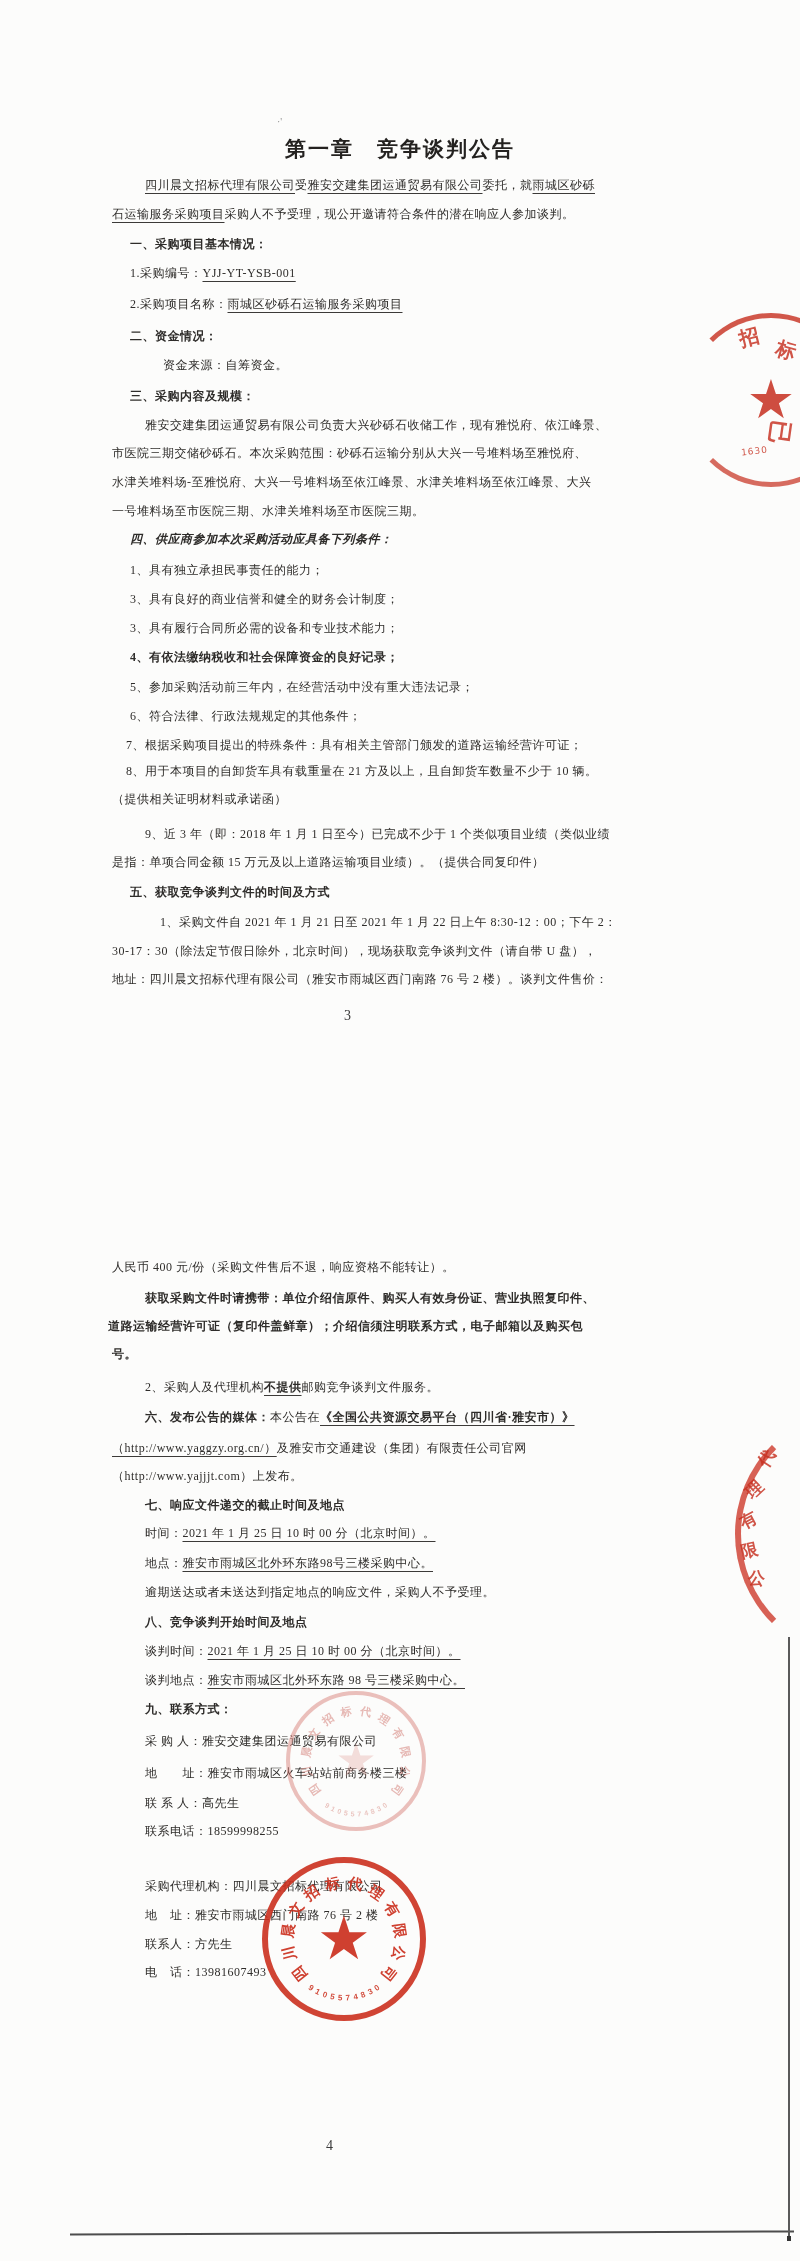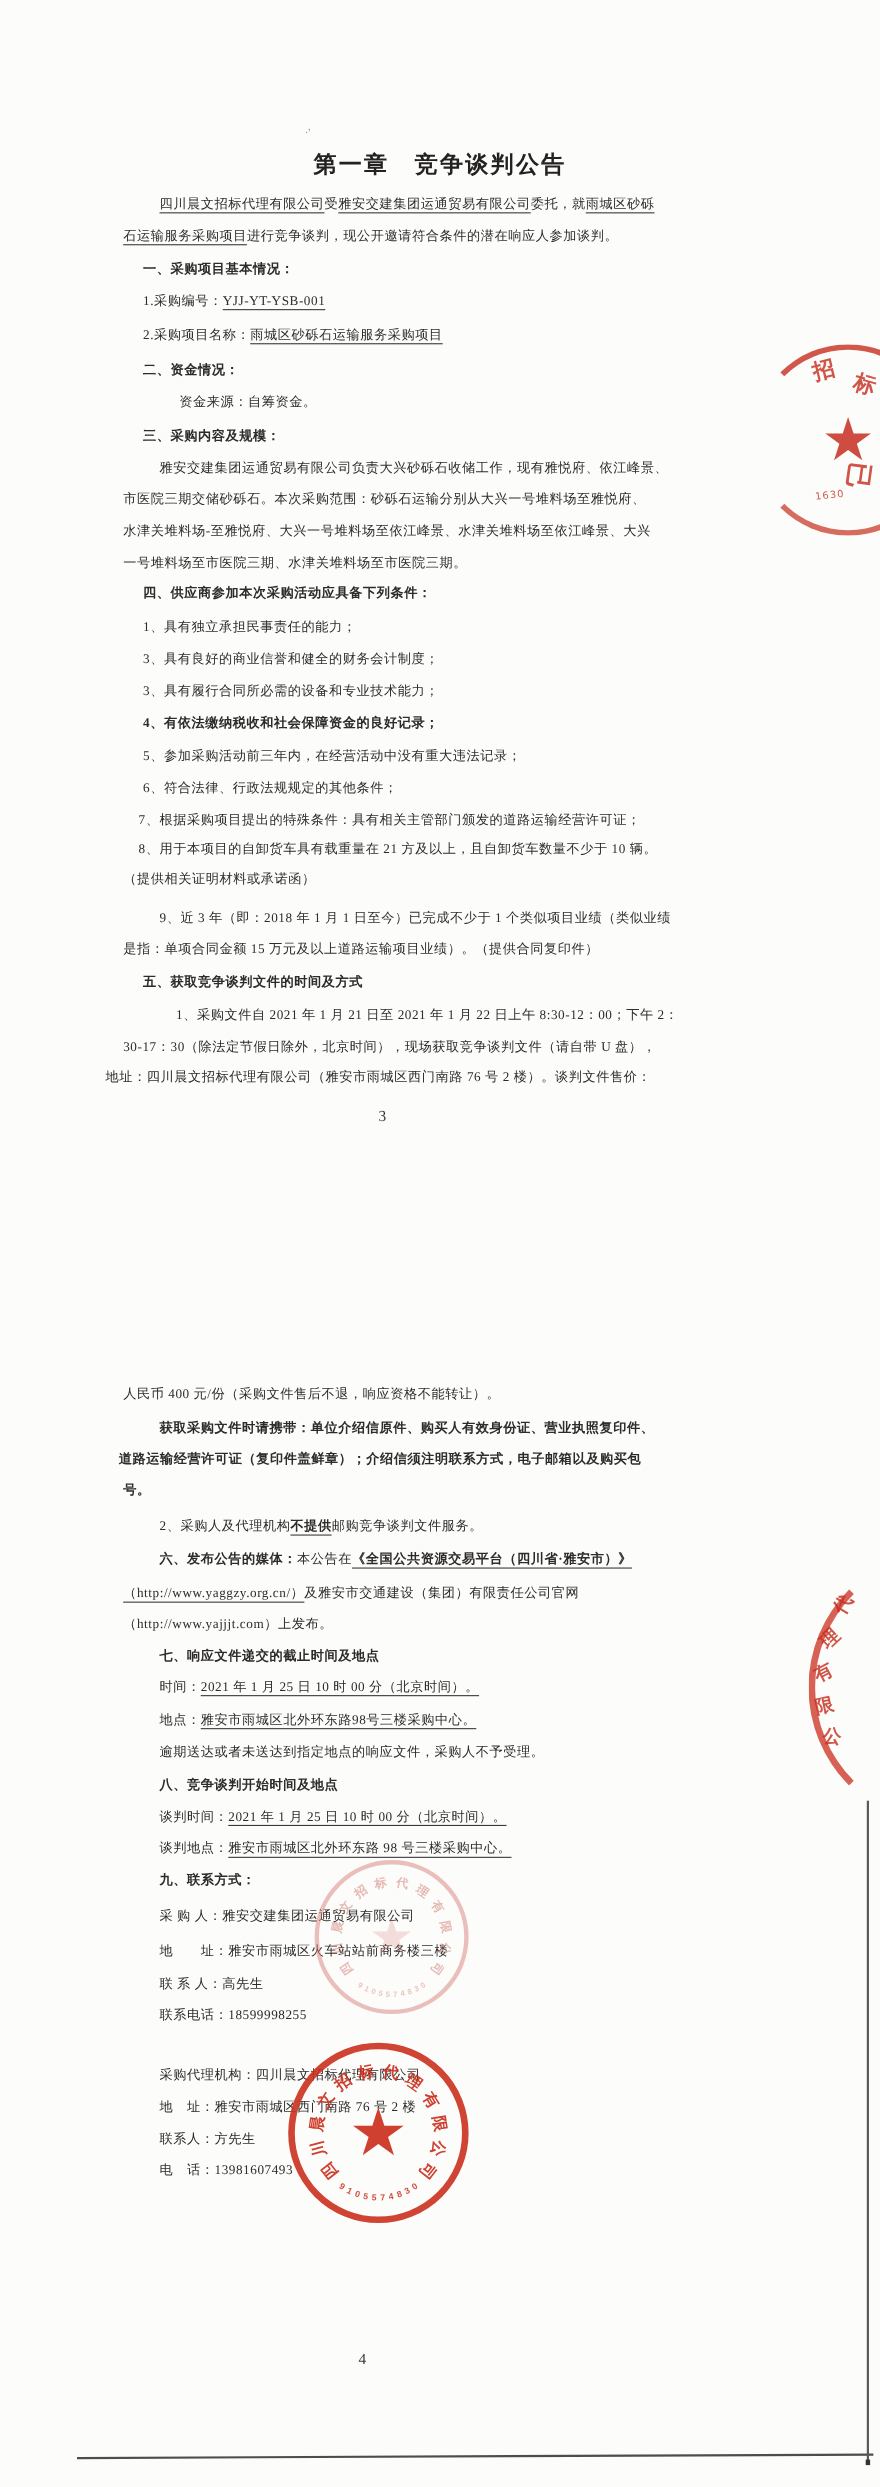--- a/index.html
+++ b/index.html
@@ -34,52 +34,52 @@
   .edge-nub{position:absolute;left:787px;top:2236px;width:4px;height:5px;background:#333;}
 </style>
 </head>
 <body>
 
 <span class="artifact" style="left:277px;top:116px;">·'</span>
 
 <div class="ln title" style="left:60px;top:136px;width:680px;text-align:center;">第一章　竞争谈判公告</div>
 
 <div class="ln" style="left:145px;top:178px;"><span class="u">四川晨文招标代理有限公司</span><span>受</span><span class="u">雅安交建集团运通贸易有限公司</span><span>委托，就</span><span class="u">雨城区砂砾</span></div>
-<div class="ln" style="left:112px;top:207px;"><span class="u">石运输服务采购项目</span><span>进行竞争谈判，现公开邀请符合条件的潜在响应人参加谈判。</span></div>
+<div class="ln" style="left:112px;top:207px;"><span class="u">石运输服务采购项目</span><span>采购人不予受理，现公开邀请符合条件的潜在响应人参加谈判。</span></div>
 
 <div class="ln b" style="left:130px;top:237px;">一、采购项目基本情况：</div>
 <div class="ln" style="left:130px;top:266px;"><span>1.采购编号：</span><span class="u">YJJ-YT-YSB-001</span></div>
 <div class="ln" style="left:130px;top:297px;"><span>2.采购项目名称：</span><span class="u">雨城区砂砾石运输服务采购项目</span></div>
 
 <div class="ln b" style="left:130px;top:329px;">二、资金情况：</div>
 <div class="ln" style="left:163px;top:358px;">资金来源：自筹资金。</div>
 
 <div class="ln b" style="left:130px;top:389px;">三、采购内容及规模：</div>
 <div class="ln" style="left:145px;top:418px;text-align:right;">雅安交建集团运通贸易有限公司负责大兴砂砾石收储工作，现有雅悦府、依江峰景、</div>
 <div class="ln" style="left:112px;top:446px;">市医院三期交储砂砾石。本次采购范围：砂砾石运输分别从大兴一号堆料场至雅悦府、</div>
 <div class="ln" style="left:112px;top:475px;">水津关堆料场-至雅悦府、大兴一号堆料场至依江峰景、水津关堆料场至依江峰景、大兴</div>
 <div class="ln" style="left:112px;top:504px;">一号堆料场至市医院三期、水津关堆料场至市医院三期。</div>
 
-<div class="ln b" style="left:130px;top:532px;">四、供应商参加本次采购活动应具备下列条件：</div>
+<div class="ln b" style="left:130px;top:532px;font-style:italic;">四、供应商参加本次采购活动应具备下列条件：</div>
 <div class="ln" style="left:130px;top:563px;">1、具有独立承担民事责任的能力；</div>
 <div class="ln" style="left:130px;top:592px;">3、具有良好的商业信誉和健全的财务会计制度；</div>
 <div class="ln" style="left:130px;top:621px;">3、具有履行合同所必需的设备和专业技术能力；</div>
 <div class="ln" style="left:130px;top:650px;font-weight:bold;">4、有依法缴纳税收和社会保障资金的良好记录；</div>
 <div class="ln" style="left:130px;top:680px;">5、参加采购活动前三年内，在经营活动中没有重大违法记录；</div>
 <div class="ln" style="left:130px;top:709px;">6、符合法律、行政法规规定的其他条件；</div>
 <div class="ln" style="left:126px;top:738px;">7、根据采购项目提出的特殊条件：具有相关主管部门颁发的道路运输经营许可证；</div>
 <div class="ln" style="left:126px;top:764px;">8、用于本项目的自卸货车具有载重量在 21 方及以上，且自卸货车数量不少于 10 辆。</div>
 <div class="ln" style="left:112px;top:792px;">（提供相关证明材料或承诺函）</div>
 <div class="ln" style="left:145px;top:827px;">9、近 3 年（即：2018 年 1 月 1 日至今）已完成不少于 1 个类似项目业绩（类似业绩</div>
 <div class="ln" style="left:112px;top:855px;">是指：单项合同金额 15 万元及以上道路运输项目业绩）。（提供合同复印件）</div>
 
 <div class="ln b" style="left:130px;top:885px;">五、获取竞争谈判文件的时间及方式</div>
 <div class="ln" style="left:160px;top:915px;">1、采购文件自 2021 年 1 月 21 日至 2021 年 1 月 22 日上午 8:30-12：00；下午 2：</div>
 <div class="ln" style="left:112px;top:944px;">30-17：30（除法定节假日除外，北京时间），现场获取竞争谈判文件（请自带 U 盘），</div>
-<div class="ln" style="left:96px;top:972px;">地址：四川晨文招标代理有限公司（雅安市雨城区西门南路 76 号 2 楼）。谈判文件售价：</div>
+<div class="ln" style="left:112px;top:972px;">地址：四川晨文招标代理有限公司（雅安市雨城区西门南路 76 号 2 楼）。谈判文件售价：</div>
 
 <div class="pgnum" style="left:344px;top:1008px;">3</div>
 
 <div class="ln" style="left:112px;top:1260px;">人民币 400 元/份（采购文件售后不退，响应资格不能转让）。</div>
 <div class="ln b" style="left:145px;top:1291px;">获取采购文件时请携带：单位介绍信原件、购买人有效身份证、营业执照复印件、</div>
 <div class="ln b" style="left:108px;top:1319px;">道路运输经营许可证（复印件盖鲜章）；介绍信须注明联系方式，电子邮箱以及购买包</div>
 <div class="ln b" style="left:112px;top:1347px;">号。</div>
 
 <div class="ln" style="left:145px;top:1380px;"><span>2、采购人及代理机构</span><span class="u b">不提供</span><span>邮购竞争谈判文件服务。</span></div>
 

